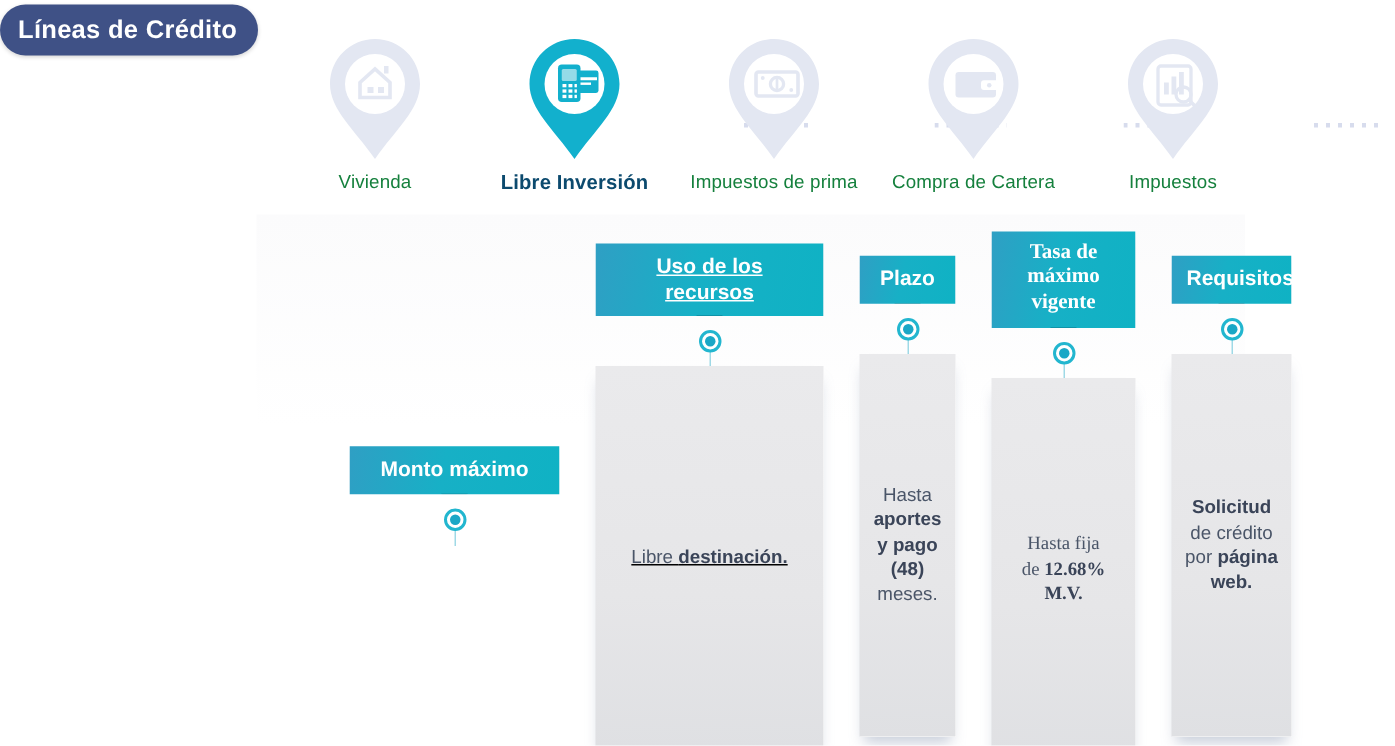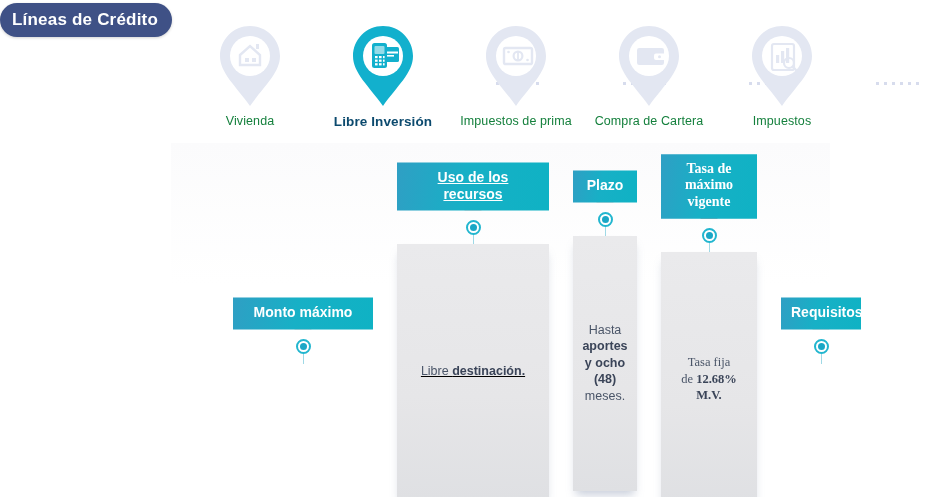--- a/index.html
+++ b/index.html
@@ -270,49 +270,56 @@
           <div class="ribbon">Plazo<div class="notch"></div></div>
         </div>
         <div class="dot">
           <div class="inner"></div>
         </div>
         <div class="stem"></div>
         <div class="card">
           <div class="card-text">
             <div><span>Hasta</span></div>
             <div><b>aportes</b></div>
-            <div><b>y ocho</b></div>
+            <div><b>y pago</b></div>
             <div><b>(48)</b></div>
             <div><span>meses.</span></div>
           </div>
         </div>
       </div>
       <div class="col col-4">
         <div class="ribbon-wrap">
           <div class="ribbon">
             <div>Tasa de</div>
             <div>máximo vigente</div>
             <div class="notch"></div>
           </div>
         </div>
         <div class="dot">
           <div class="inner"></div>
         </div>
         <div class="stem"></div>
         <div class="card">
           <div class="card-text">
-            <div><span>Tasa fija</span></div>
+            <div><span>Hasta fija</span></div>
             <div><span>de </span><b>12.68% M.V.</b></div>
           </div>
         </div>
       </div>
       <div class="col col-5">
         <div class="ribbon-wrap">
           <div class="ribbon">Requisitos<div class="notch"></div></div>
         </div>
         <div class="dot">
           <div class="inner"></div>
         </div>
         <div class="stem"></div>
+        <div class="card">
+          <div class="card-text">
+            <div><b>Solicitud</b></div>
+            <div><span>de crédito</span></div>
+            <div><span>por </span><b>página web.</b></div>
+          </div>
+        </div>
       </div>
     </div>
 
 </div>
 
 </body></html>

